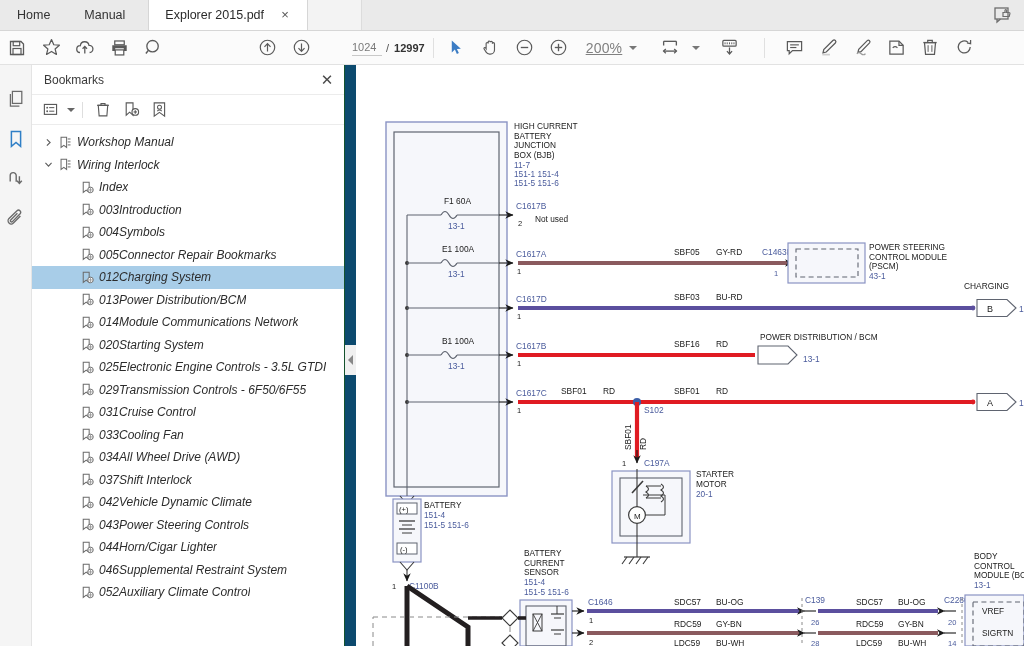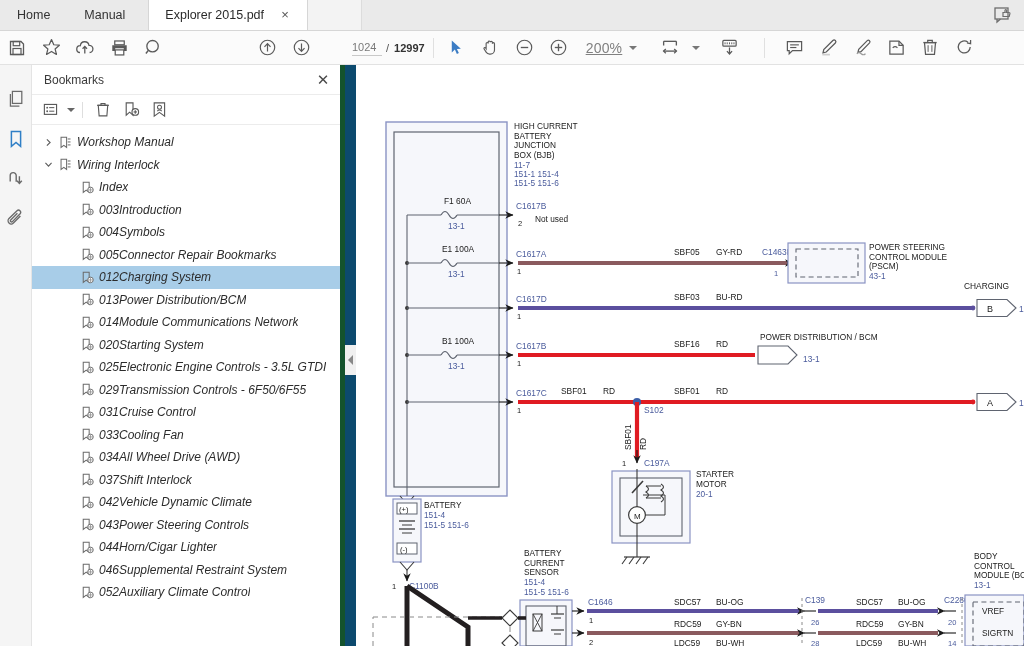--- a/index.html
+++ b/index.html
@@ -79,21 +79,21 @@
     width:32px; height:40px; display:flex; align-items:center; justify-content:center;
     position:relative;
   }
   .rail-item.active::after {
     content:""; position:absolute; right:-1px; top:4px; width:3px; height:32px;
   }
 
   
   .bmpanel {
     position:absolute; left:32px; top:65px; width:313px; height:581px;
-    background:#ffffff; border-right:5px solid #14532d;
+    background:#ffffff; border-right:1px solid #14532d;
   }
   .bm-head {
     height:30px; display:flex; align-items:center; padding:0 8px 0 12px;
     border-bottom:1px solid #ececec;
   }
   .bm-head .lbl { font-size:12px; color:#3a3a3a; flex:1; }
   .bm-head .x { font-size:15px; color:#4a4a4a; width:18px; text-align:center; line-height:1; }
   .bm-tools {
     height:30px; display:flex; align-items:center; padding-left:6px; gap:2px;
     border-bottom:1px solid #ececec;

